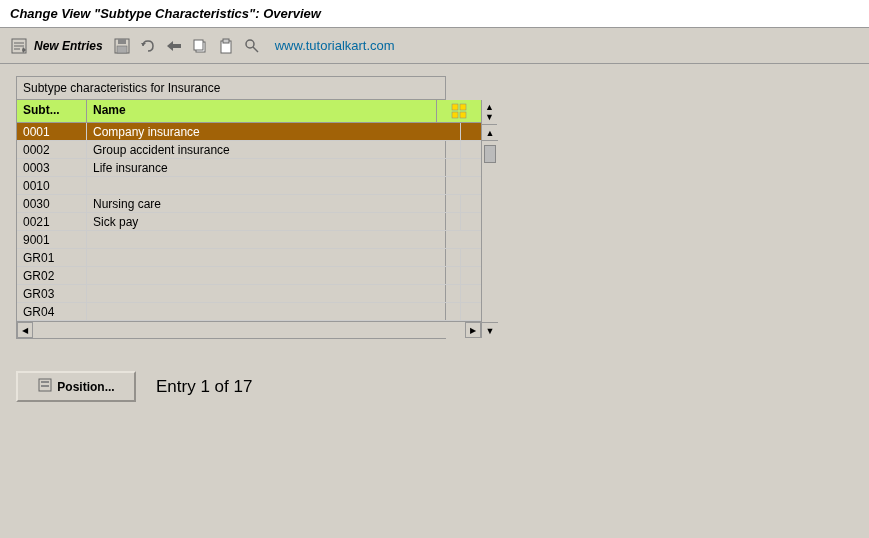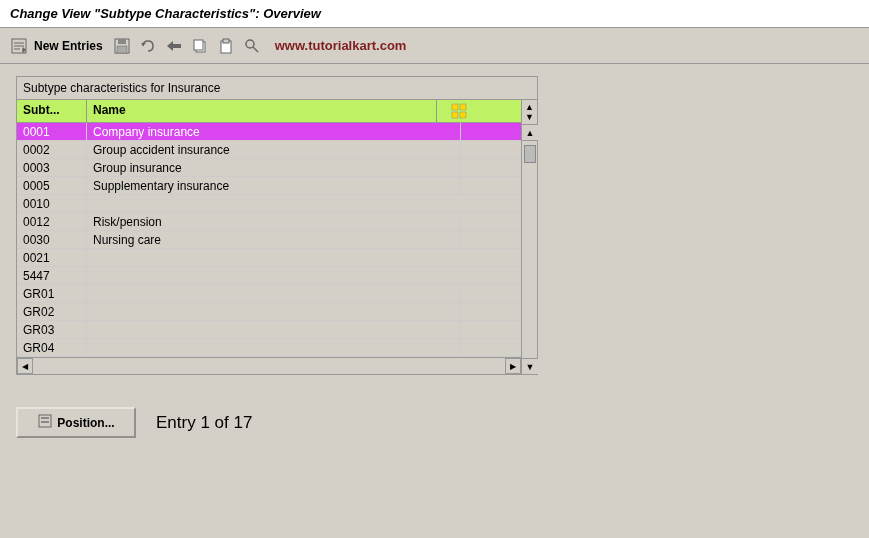--- a/index.html
+++ b/index.html
@@ -36,35 +36,36 @@
       align-items: center;
       justify-content: center;
       cursor: pointer;
       font-size: 14px;
     }
     .toolbar-label {
       font-size: 12px;
       font-weight: bold;
       margin-right: 4px;
       cursor: pointer;
+      font-style: italic;
     }
     .watermark {
-      color: #7f1d1d;
+      color: #0369a1;
       font-size: 13px;
-      font-weight: bold;
+      font-weight: normal;
       margin-left: 8px;
     }
     .main-content {
       padding: 12px 16px;
       background-color: #d4d0c8;
     }
     .table-container {
       border: 1px solid #999;
       background-color: #d4d0c8;
-      width: 522px;
+      width: 430px;
     }
     .table-title {
       background-color: #d4d0c8;
       padding: 4px 6px;
       font-size: 12px;
       border-bottom: 1px solid #999;
     }
     .table-header {
       display: flex;
       background-color: #bef264;
@@ -77,21 +78,21 @@
       border-right: 1px solid #999;
     }
     .col-subt { width: 70px; }
     .col-name { width: 350px; }
     .table-row {
       display: flex;
       border-bottom: 1px solid #ccc;
       height: 18px;
     }
     .table-row.selected {
-      background-color: #d946ef;
+      background-color: #a16207;
       color: white;
     }
     .table-cell {
       padding: 1px 6px;
       font-size: 12px;
       border-right: 1px solid #ccc;
       overflow: hidden;
       white-space: nowrap;
       display: flex;
       align-items: center;
@@ -288,42 +289,35 @@
             <div class="table-row selected">
               <div class="table-cell col-subt">0001</div>
               <div class="table-cell col-name" style="width: 374px;">Company insurance</div>
             </div>
             <div class="table-row">
               <div class="table-cell col-subt">0002</div>
               <div class="table-cell col-name" style="width: 374px;">Group accident insurance</div>
             </div>
             <div class="table-row">
               <div class="table-cell col-subt">0003</div>
-              <div class="table-cell col-name" style="width: 374px;">Group insurance</div>
-            </div>
-            <div class="table-row">
-              <div class="table-cell col-subt">0005</div>
-              <div class="table-cell col-name" style="width: 374px;">Supplementary insurance</div>
+              <div class="table-cell col-name" style="width: 374px;">Life insurance</div>
             </div>
             <div class="table-row">
               <div class="table-cell col-subt">0010</div>
-            </div>
-            <div class="table-row">
-              <div class="table-cell col-subt">0012</div>
-              <div class="table-cell col-name" style="width: 374px;">Risk/pension</div>
             </div>
             <div class="table-row">
               <div class="table-cell col-subt">0030</div>
               <div class="table-cell col-name" style="width: 374px;">Nursing care</div>
             </div>
             <div class="table-row">
               <div class="table-cell col-subt">0021</div>
-            </div>
-            <div class="table-row">
-              <div class="table-cell col-subt">5447</div>
+              <div class="table-cell col-name" style="width: 374px;">Sick pay</div>
+            </div>
+            <div class="table-row">
+              <div class="table-cell col-subt">9001</div>
             </div>
             <div class="table-row">
               <div class="table-cell col-subt">GR01</div>
               <div class="table-cell col-name" style="width: 374px;"></div>
             </div>
             <div class="table-row">
               <div class="table-cell col-subt">GR02</div>
               <div class="table-cell col-name" style="width: 374px;"></div>
             </div>
             <div class="table-row">

